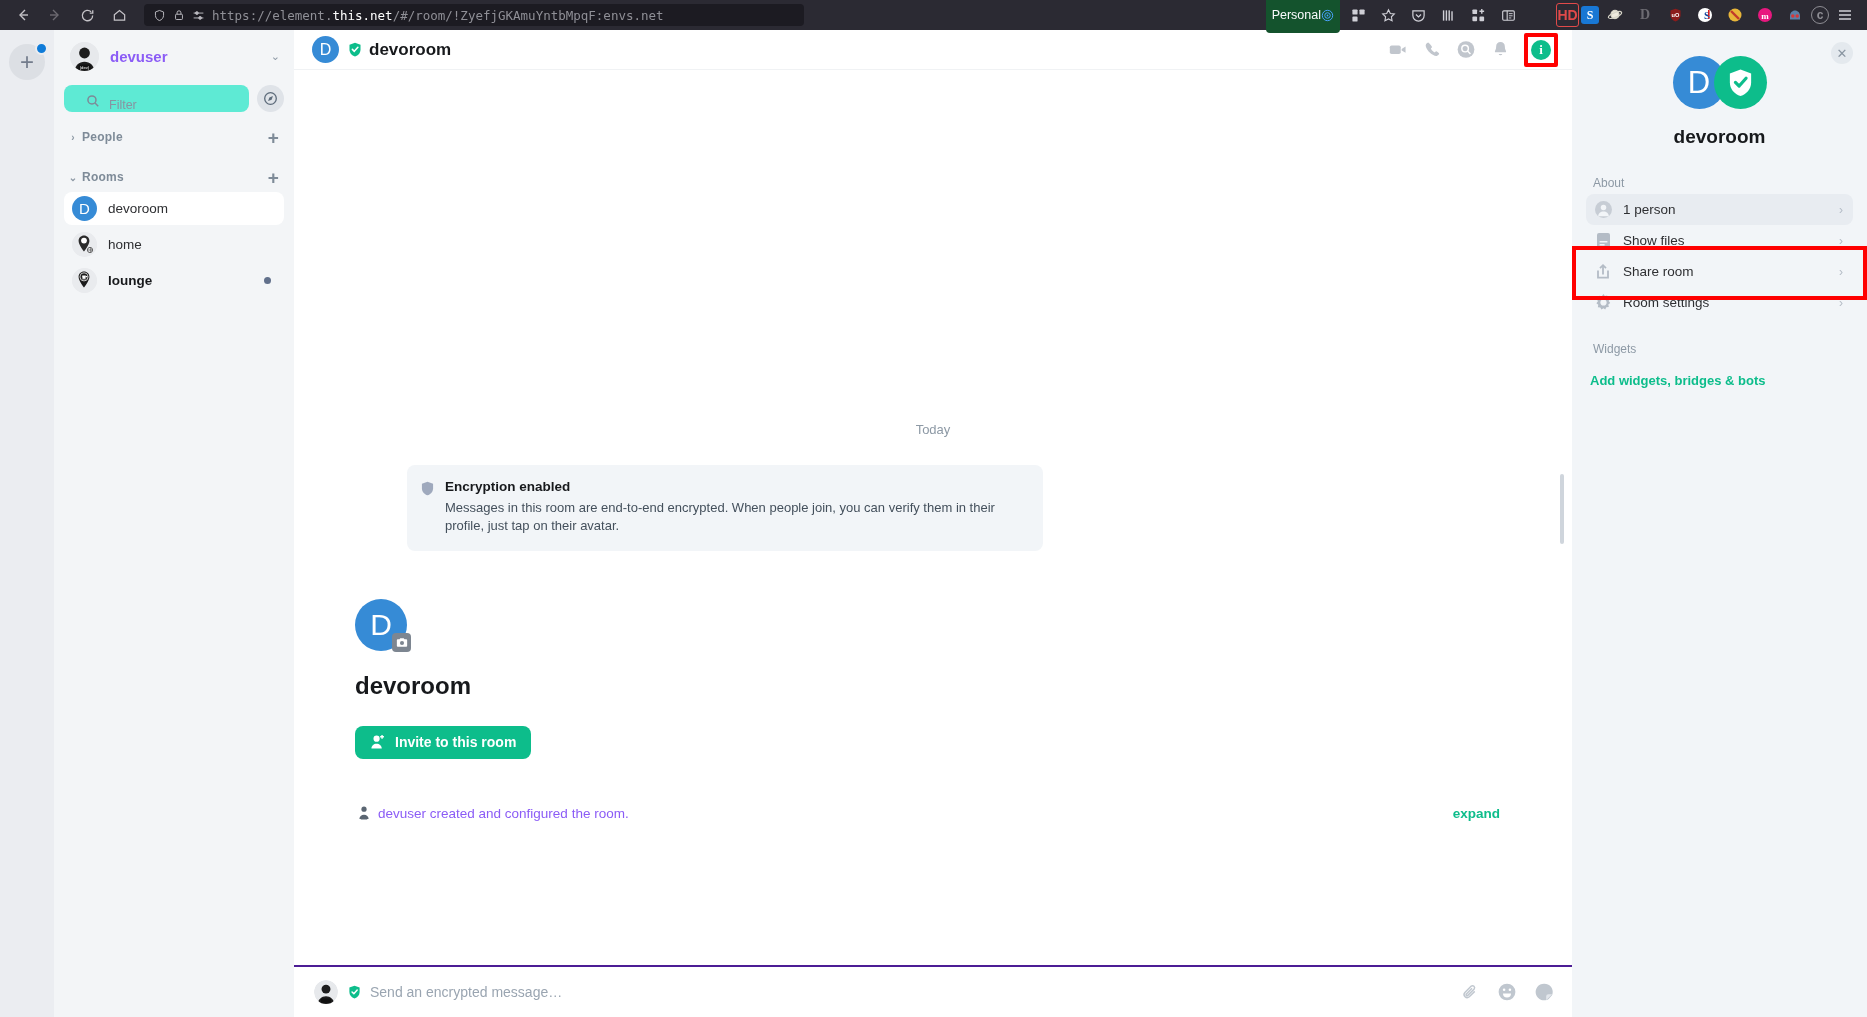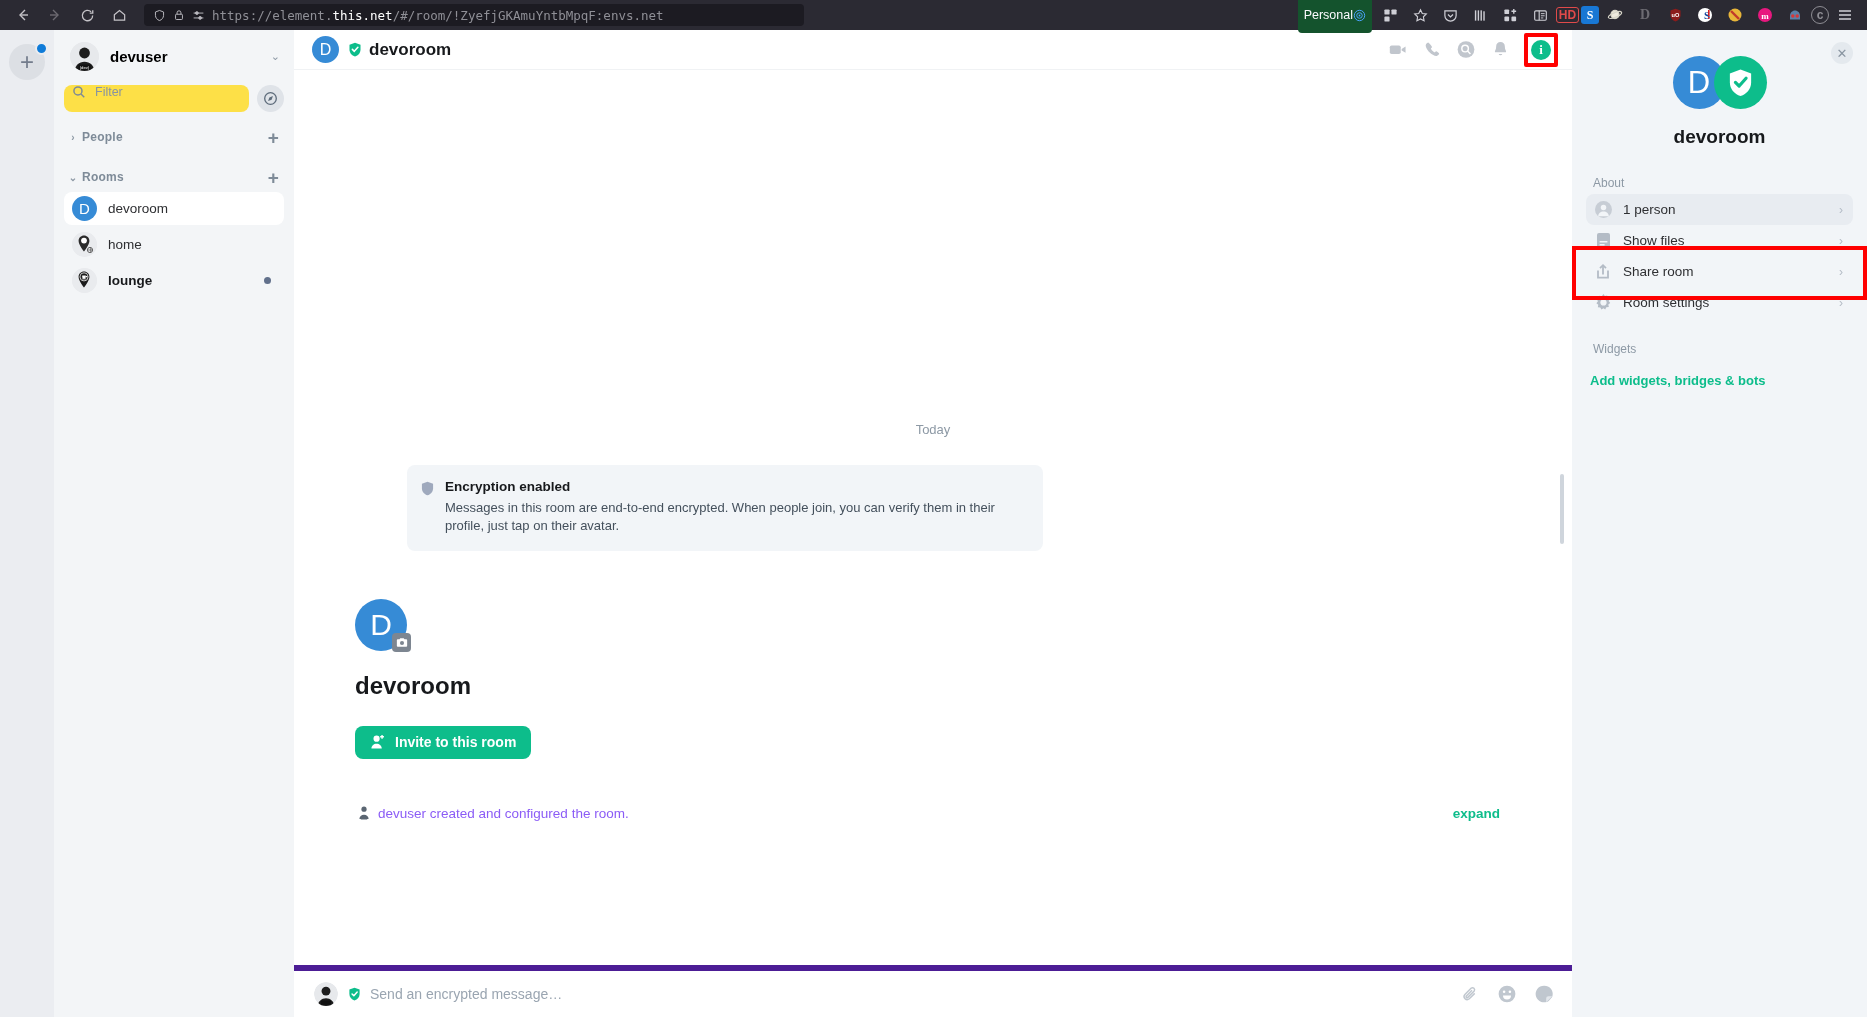--- a/index.html
+++ b/index.html
@@ -62,27 +62,27 @@
   
   .room-list {
     width: 240px; flex: 0 0 240px; background: #f3f5f7;
     display: flex; flex-direction: column; padding: 0 10px;
   }
   .user-row { display: flex; align-items: center; gap: 11px; height: 52px; padding-left: 6px; }
   .user-avatar {
     width: 29px; height: 29px; border-radius: 50%; flex: 0 0 29px;
     background: #e7e9ec; overflow: hidden; position: relative;
   }
-  .user-name { font-size: 15px; font-weight: 700; color: #000000; flex: 1; }
+  .user-name { font-size: 15px; font-weight: 700; color: #8b5cf6; flex: 1; }
   .chev-down { color: #8d99a5; font-size: 11px; padding-right: 4px; }
 
   .filter-row { display: flex; align-items: center; gap: 8px; margin-top: 3px; }
   .filter-box {
-    flex: 1; height: 27px; background: #fde047; border-radius: 8px;
-    display: flex; align-items: flex-start; gap: 9px; padding: 0 8px;
+    flex: 1; height: 27px; background: #5eead4; border-radius: 8px;
+    display: flex; align-items: flex-end; gap: 9px; padding: 0 22px;
   }
   .filter-box input {
     border: 0; background: transparent; outline: none; font-size: 12.5px;
     color: #42505d; width: 100%; font-family: inherit;
   }
   .filter-box input::placeholder { color: #8794a1; }
   .explore-btn {
     width: 27px; height: 27px; border-radius: 50%; background: #dfe3e8;
     display: flex; align-items: center; justify-content: center; color: #5d6b7a; flex: 0 0 27px;
   }
@@ -168,21 +168,21 @@
   }
 
   .event-row { display: flex; align-items: center; margin: 47px 0 0 37px; padding-right: 18px; }
   .ev-icon { width: 17px; display: flex; justify-content: center; margin-right: 6px; }
   .ev-text { font-size: 13.5px; color: #8b5cf6; flex: 1; }
   .ev-expand { font-size: 13.5px; color: #0dbd8b; font-weight: 700; margin-right: 30px; }
 
   
   .composer {
     height: 52px; flex: 0 0 52px; display: flex; align-items: center;
-    padding: 0 18px 0 20px; border-top: 6px solid #4c1d95; background: #fff; justify-content: flex-end;
+    padding: 0 18px 0 20px; border-top: 2px solid #4c1d95; background: #fff; justify-content: flex-end;
   }
   .comp-av { width: 24px; height: 24px; border-radius: 50%; overflow: hidden; flex: 0 0 24px; margin-right: 10px; }
   .comp-shield { margin-right: 9px; display: flex; align-items: center; }
   .comp-input { flex: 1; border: 0; outline: none; font-size: 14px; color: #2e2f32; font-family: inherit; background: transparent; }
   .comp-input::placeholder { color: #9aa5b1; }
   .comp-actions { display: flex; align-items: center; gap: 16px; }
   .comp-ic { width: 21px; height: 21px; color: #c0c7cf; display: flex; align-items: center; justify-content: center; }
 
   
   .right-panel {
@@ -316,21 +316,21 @@
           <path d="M11.5 1v5M9 3.5h5" stroke="currentColor" stroke-width="1.5"></path>
         </svg>
     </div>
     <div class="ext-ic">
       <svg width="15" height="15" viewBox="0 0 16 16" fill="none" stroke="currentColor" stroke-width="1.2">
           <rect x="1.8" y="3" width="12.4" height="10" rx="1.2"></rect>
           <path d="M6.6 3v10"></path>
           <path d="M8.4 6h4M8.4 8.3h4M8.4 10.6h2.6" stroke-width="1"></path>
         </svg>
     </div>
-    <div class="ext-ic" style="color:#e04a4a;border:1.4px solid #e04a4a;border-radius:3px;width:23px;height:16px;font-size:12px;">HD</div>
+    <div class="ext-ic" style="color:#e04a4a;border:1.4px solid #e04a4a;border-radius:3px;width:23px;height:24px;font-size:14px;margin-left:32px;">HD</div>
     <div class="ext-ic" style="background:#1877d4;color:#fff;border-radius:3px;width:18px;height:18px;font-size:12px;font-family:'Liberation Serif',serif;">S</div>
     <div class="ext-ic">
       <svg width="16" height="16" viewBox="0 0 16 16" fill="none" stroke="#d8d5c8" stroke-width="1.3">
           <circle cx="8" cy="7.5" r="4" fill="#efeade"></circle>
           <ellipse cx="8" cy="8" rx="7" ry="2.3" transform="rotate(-22 8 8)"></ellipse>
         </svg>
     </div>
     <div class="ext-ic" style="color:#6d6b72;font-family:'Liberation Serif',serif;font-size:14px;">D</div>
     <div class="ext-ic">
       <svg width="15" height="16" viewBox="0 0 16 16">

